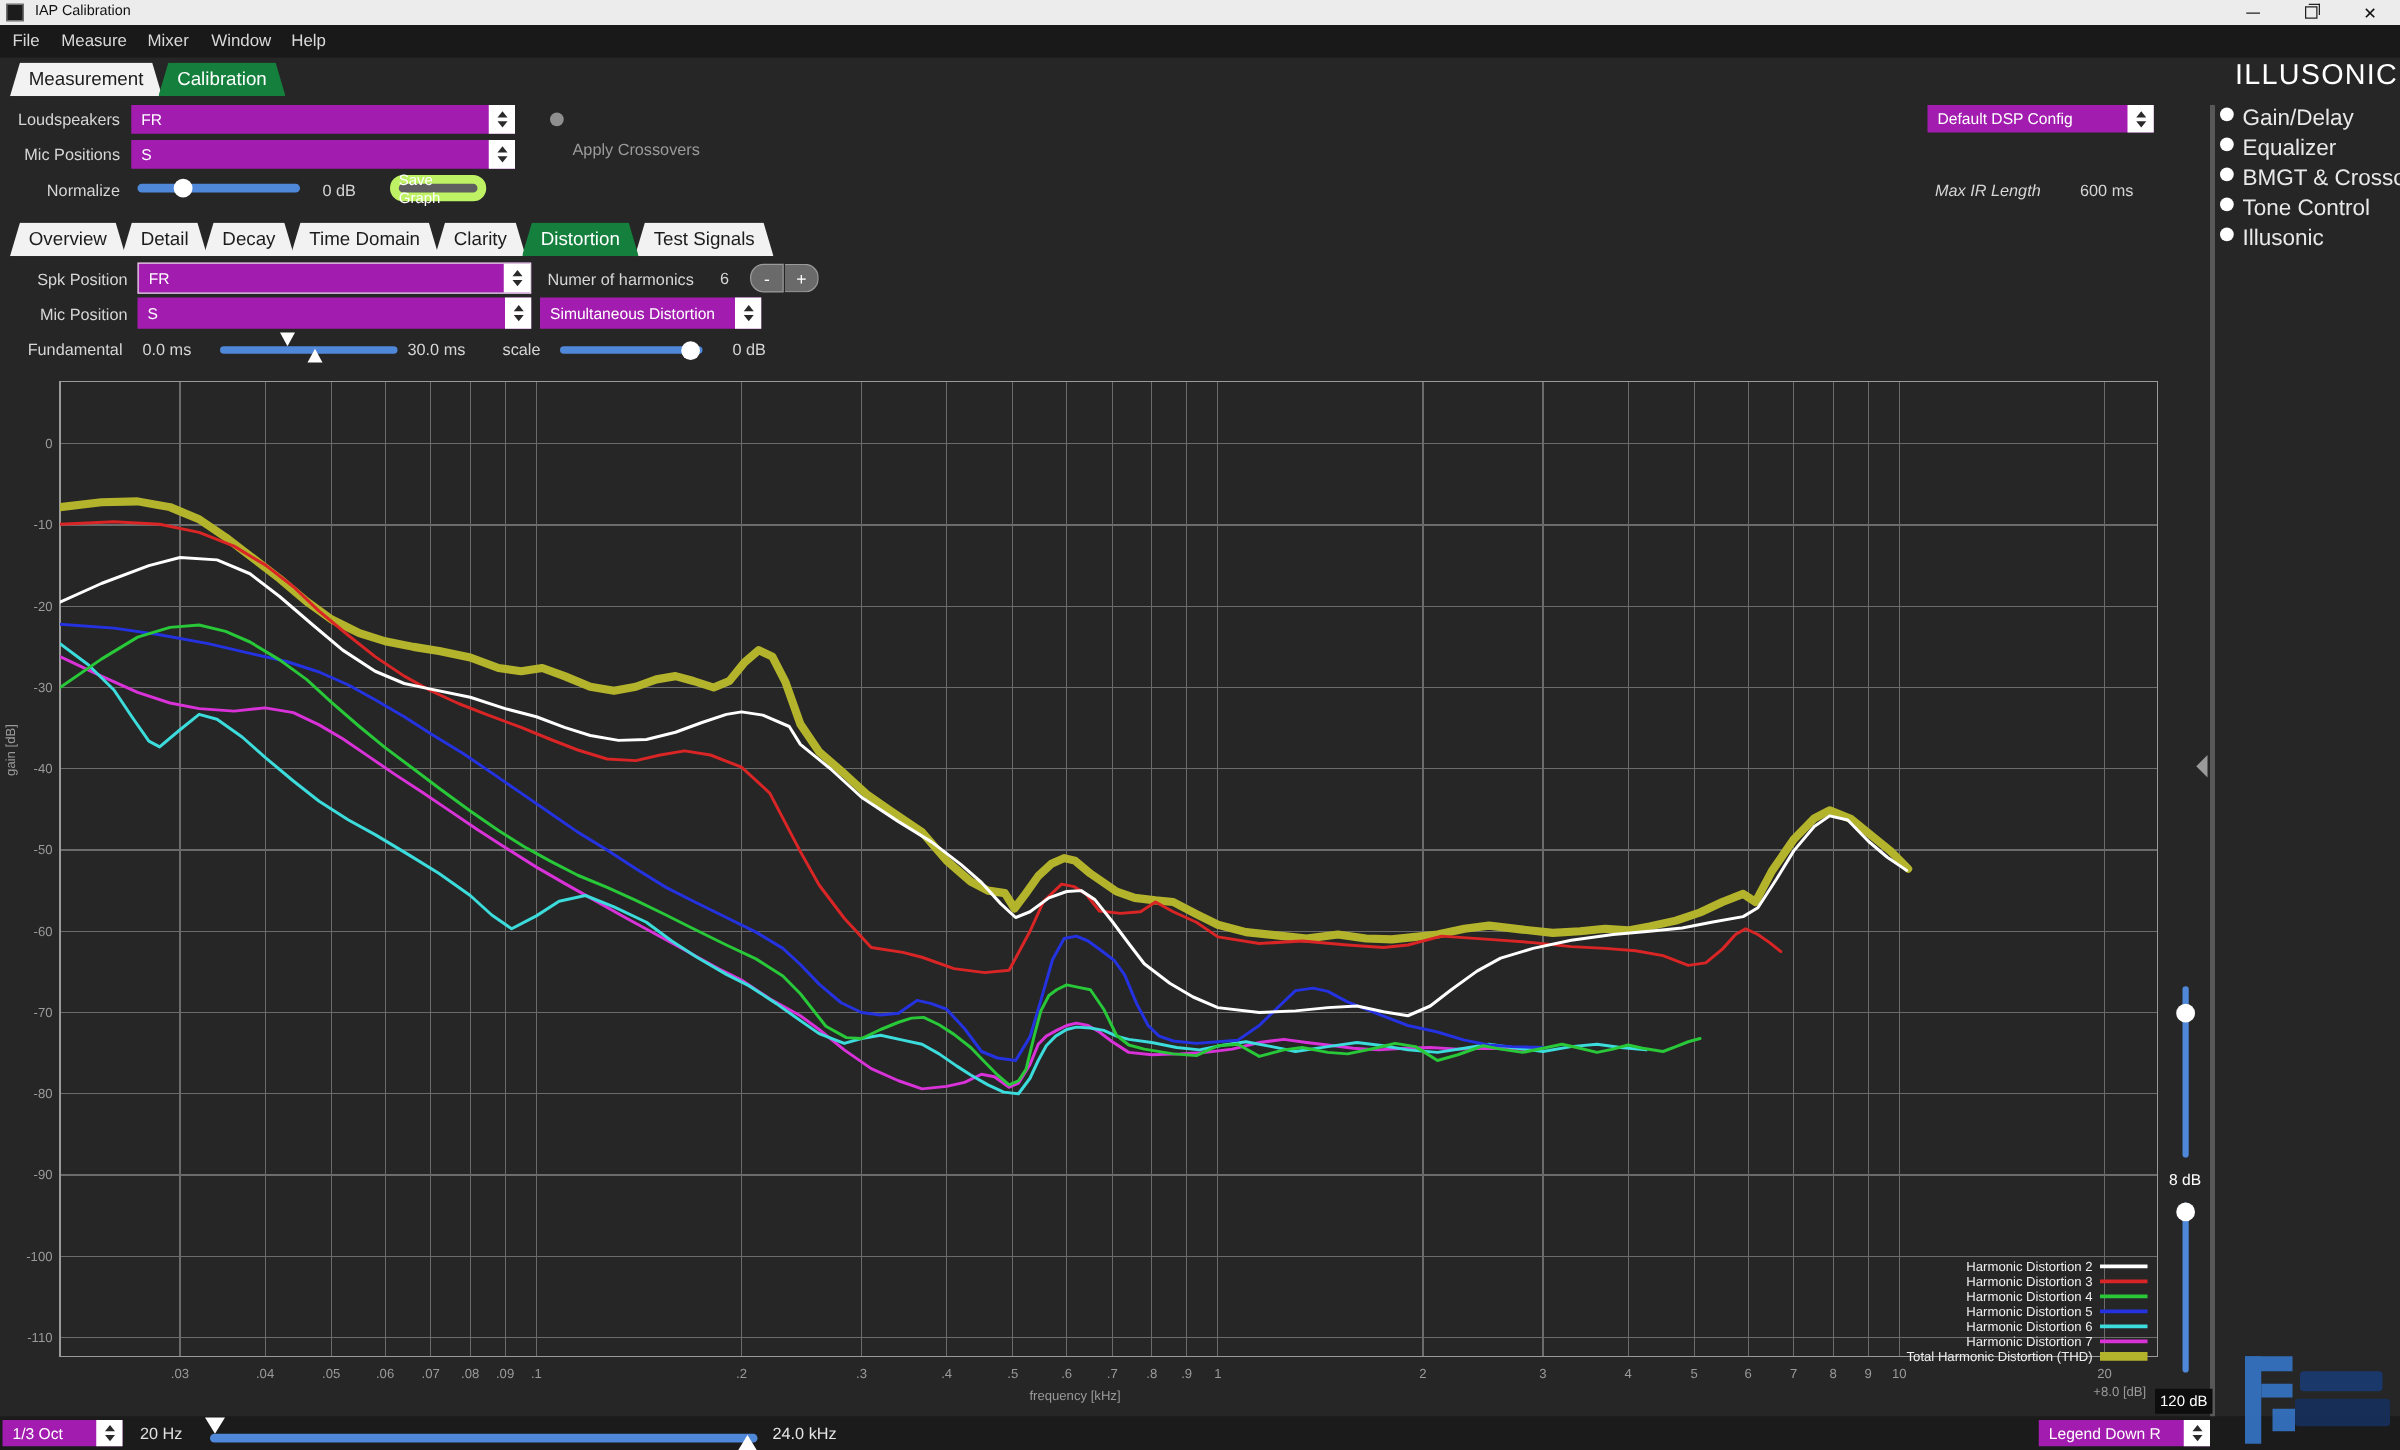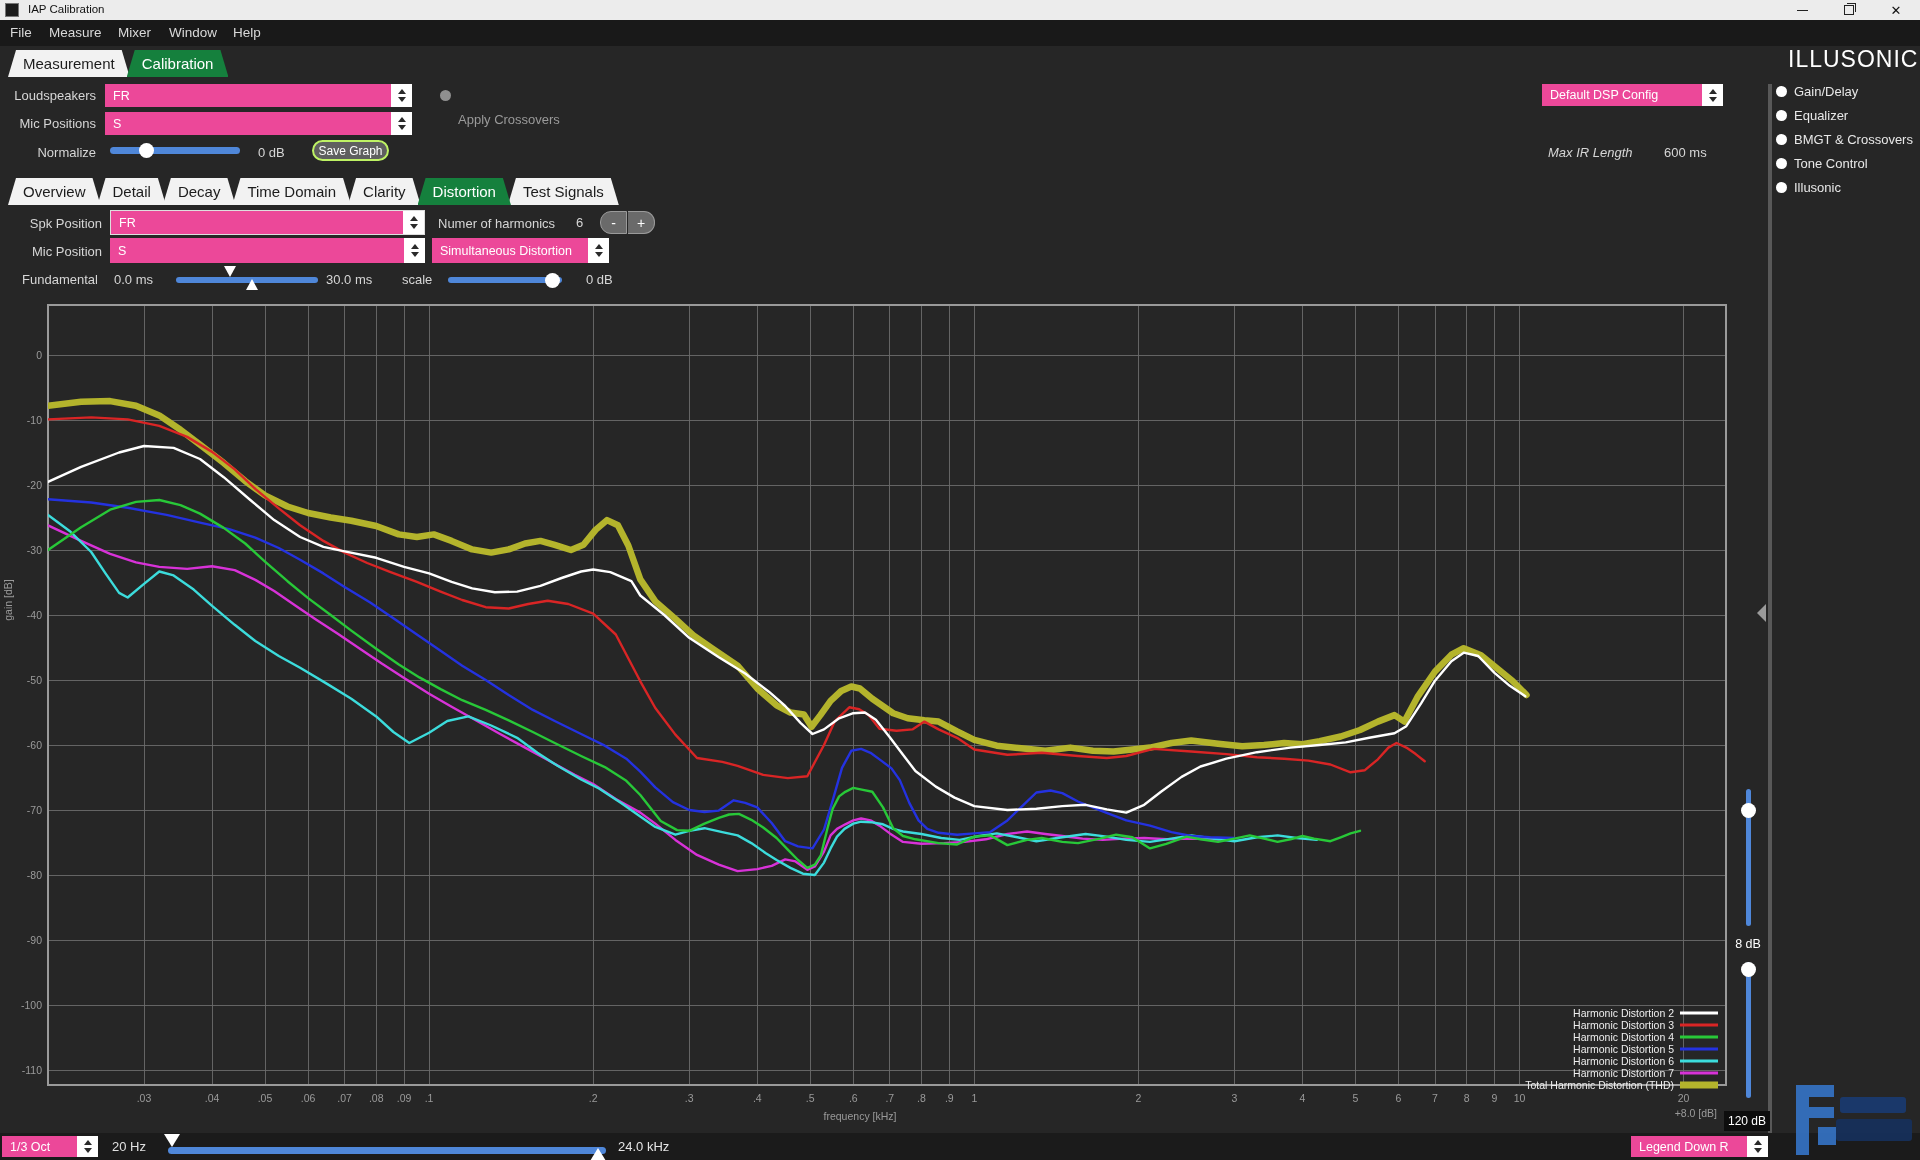--- a/index.html
+++ b/index.html
@@ -16,45 +16,45 @@
   .glyph-close{font-size:13px;color:#111;line-height:1;}
   
   .menubar{position:absolute;left:0;top:20px;width:1920px;height:26px;background:#191919;}
   .menuitem{position:absolute;top:5px;font-size:13.5px;color:#d9d9d9;}
   
   .tabrow{position:absolute;display:flex;}
   .tab{height:27px;padding:0 15px;margin-right:-3px;background:#f2f2f2;color:#1c1c1c;font-size:15px;
     display:flex;align-items:center;clip-path:polygon(8px 0,calc(100% - 8px) 0,100% 100%,0 100%);white-space:nowrap;}
   .tab.active{background:#15803d;color:#ffffff;z-index:3;}
   
-  .dd{position:absolute;background:#ec4899;color:#fff;font-size:12.5px;display:flex;align-items:center;padding-left:8px;box-sizing:border-box;}
+  .dd{position:absolute;background:#a21caf;color:#fff;font-size:12.5px;display:flex;align-items:center;padding-left:8px;box-sizing:border-box;}
   .dd .sp{position:absolute;right:0;top:0;bottom:0;width:21px;background:#fff;display:flex;flex-direction:column;align-items:center;justify-content:center;gap:3px;}
   .tu{width:0;height:0;border-left:4px solid transparent;border-right:4px solid transparent;border-bottom:5px solid #2a2a2a;}
   .td{width:0;height:0;border-left:4px solid transparent;border-right:4px solid transparent;border-top:5px solid #2a2a2a;}
   .lbl{position:absolute;color:#d6d6d6;font-size:13px;white-space:nowrap;}
   .rlbl{text-align:right;}
   .dim{color:#9a9a9a;margin-top:24px;}
   
   .track{position:absolute;background:#4f87d9;border-radius:3.5px;}
   .knob{position:absolute;width:15px;height:15px;background:#fff;border-radius:50%;}
   .tri-dn-w{position:absolute;width:0;height:0;border-left:8px solid transparent;border-right:8px solid transparent;border-top:13px solid #fff;}
   .tri-up-w{position:absolute;width:0;height:0;border-left:8px solid transparent;border-right:8px solid transparent;border-bottom:13px solid #fff;}
   .tri-dn-s{position:absolute;width:0;height:0;border-left:6px solid transparent;border-right:6px solid transparent;border-top:11px solid #fff;}
   .tri-up-s{position:absolute;width:0;height:0;border-left:6px solid transparent;border-right:6px solid transparent;border-bottom:11px solid #fff;}
   
-  .pillbtn{position:absolute;background:#5f5f5f;border:2px solid #bef264;color:#fff;font-size:12px;
+  .pillbtn{position:absolute;background:#5f5f5f;border:7px solid #bef264;color:#fff;font-size:12px;
     display:flex;align-items:center;justify-content:center;border-radius:11px;box-sizing:border-box;}
   .stepbtn{position:absolute;background:#6a6a6a;border:1px solid #9a9a9a;color:#fff;font-size:14px;
     display:flex;align-items:center;justify-content:center;box-sizing:border-box;}
   .radio{position:absolute;width:11px;height:11px;border-radius:50%;background:#8f8f8f;}
   
   .vdivider{position:absolute;background:#585858;}
   .brandlogo{position:absolute;color:#fff;font-size:23px;letter-spacing:1px;font-weight:500;}
   .bullet{position:absolute;width:11px;height:11px;border-radius:50%;background:#fff;}
-  .bitem{position:absolute;color:#e8e8e8;font-size:13px;white-space:nowrap;}
+  .bitem{position:absolute;color:#e8e8e8;font-size:18px;white-space:nowrap;}
   .notch{position:absolute;width:0;height:0;border-top:9px solid transparent;border-bottom:9px solid transparent;border-right:9px solid #9a9a9a;}
   
   .bottombar{position:absolute;left:0;top:1133px;width:1920px;height:27px;background:#1b1b1b;}
   .valbox{position:absolute;background:#0d0d0d;color:#fff;font-size:12px;display:flex;align-items:center;justify-content:center;}
   svg text{font-family:"Liberation Sans",sans-serif;}
   .wm{position:absolute;opacity:0.92;}
   .wm div{position:absolute;}
 </style>
 </head>
 <body>

